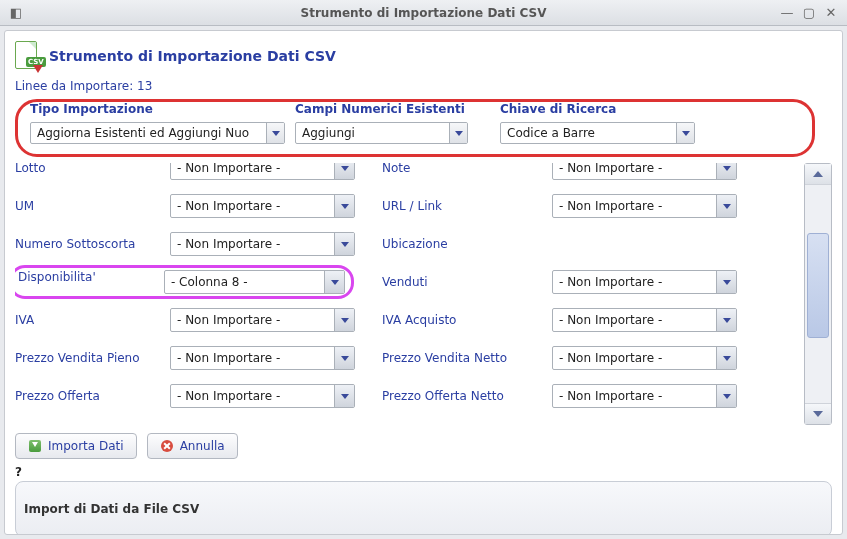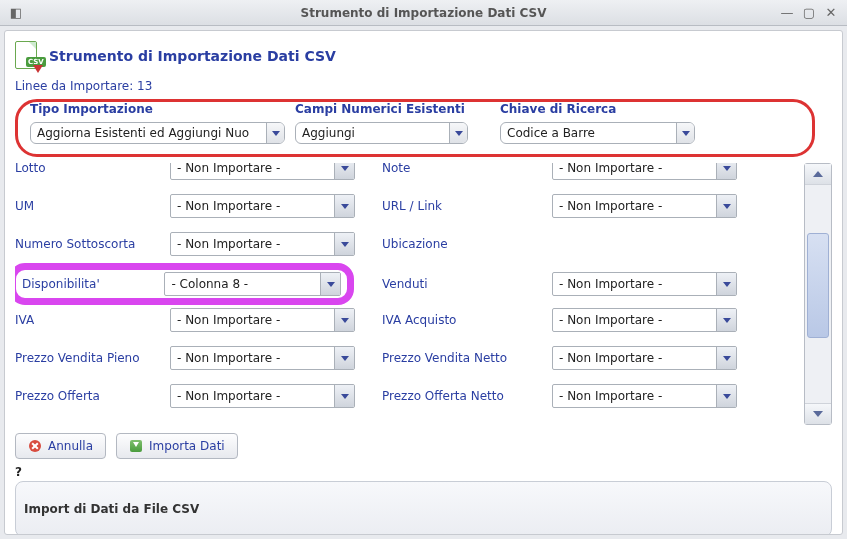--- a/index.html
+++ b/index.html
@@ -138,21 +138,21 @@
     width: 0; height: 0;
     border-left: 4px solid transparent;
     border-right: 4px solid transparent;
     border-top: 5px solid #3a4a9a;
   }
   .combo.big .btn {
     width: 20px;
     background: linear-gradient(#eef1f6, #cfd4dc);
   }
 
-  .top-group .combo { width: 100%; border-radius: 6px; }
+  .top-group .combo { width: 100%; }
   .top-group .c1 { width: 255px; }
   .top-group .c2 { width: 173px; }
   .top-group .c3 { width: 195px; }
 
   
   .scroll-wrap {
     position: relative;
     margin: 0 10px 0 10px;
     height: 262px;
     display: flex;
@@ -177,26 +177,26 @@
   .row .flabel {
     color: #2a3ea2;
     padding-right: 8px;
   }
   .row .gap { width: 22px; }
   .row .combo { width: 185px; }
   .row .combo.big { width: 185px; height: 24px; }
 
   
   .hl {
-    border: 7px solid #d946ef;
+    border: 3px solid #d946ef;
     border-radius: 16px;
     padding: 2px 6px;
     margin-left: -6px;
     display: inline-flex;
-    align-items: center;
+    align-items: flex-start;
   }
 
   
   .scrollbar {
     width: 28px;
     margin-left: 8px;
     display: flex; flex-direction: column;
     border: 1px solid #b7bcc5;
     border-radius: 3px;
     background: #e7eaef;
@@ -440,30 +440,30 @@
       <div class="sb-track">
         <div class="sb-thumb"></div>
       </div>
       <div class="sb-btn down"></div>
     </div>
   </div>
 
   <div class="button-row">
     <div class="btnn">
       <span class="ic">
+          <span class="ic-import"></span>
+        </span>
+      <span>Importa Dati</span>
+    </div>
+    <div class="btnn">
+      <span class="ic">
           <span class="ic-cancel"></span>
         </span>
       <span>Annulla</span>
     </div>
-    <div class="btnn">
-      <span class="ic">
-          <span class="ic-import"></span>
-        </span>
-      <span>Importa Dati</span>
-    </div>
   </div>
 
   <div class="status">
     <span class="q">?</span>
   </div>
   <div class="status-bar">Import di Dati da File CSV</div>
 
 </div>
 
 </body></html>

